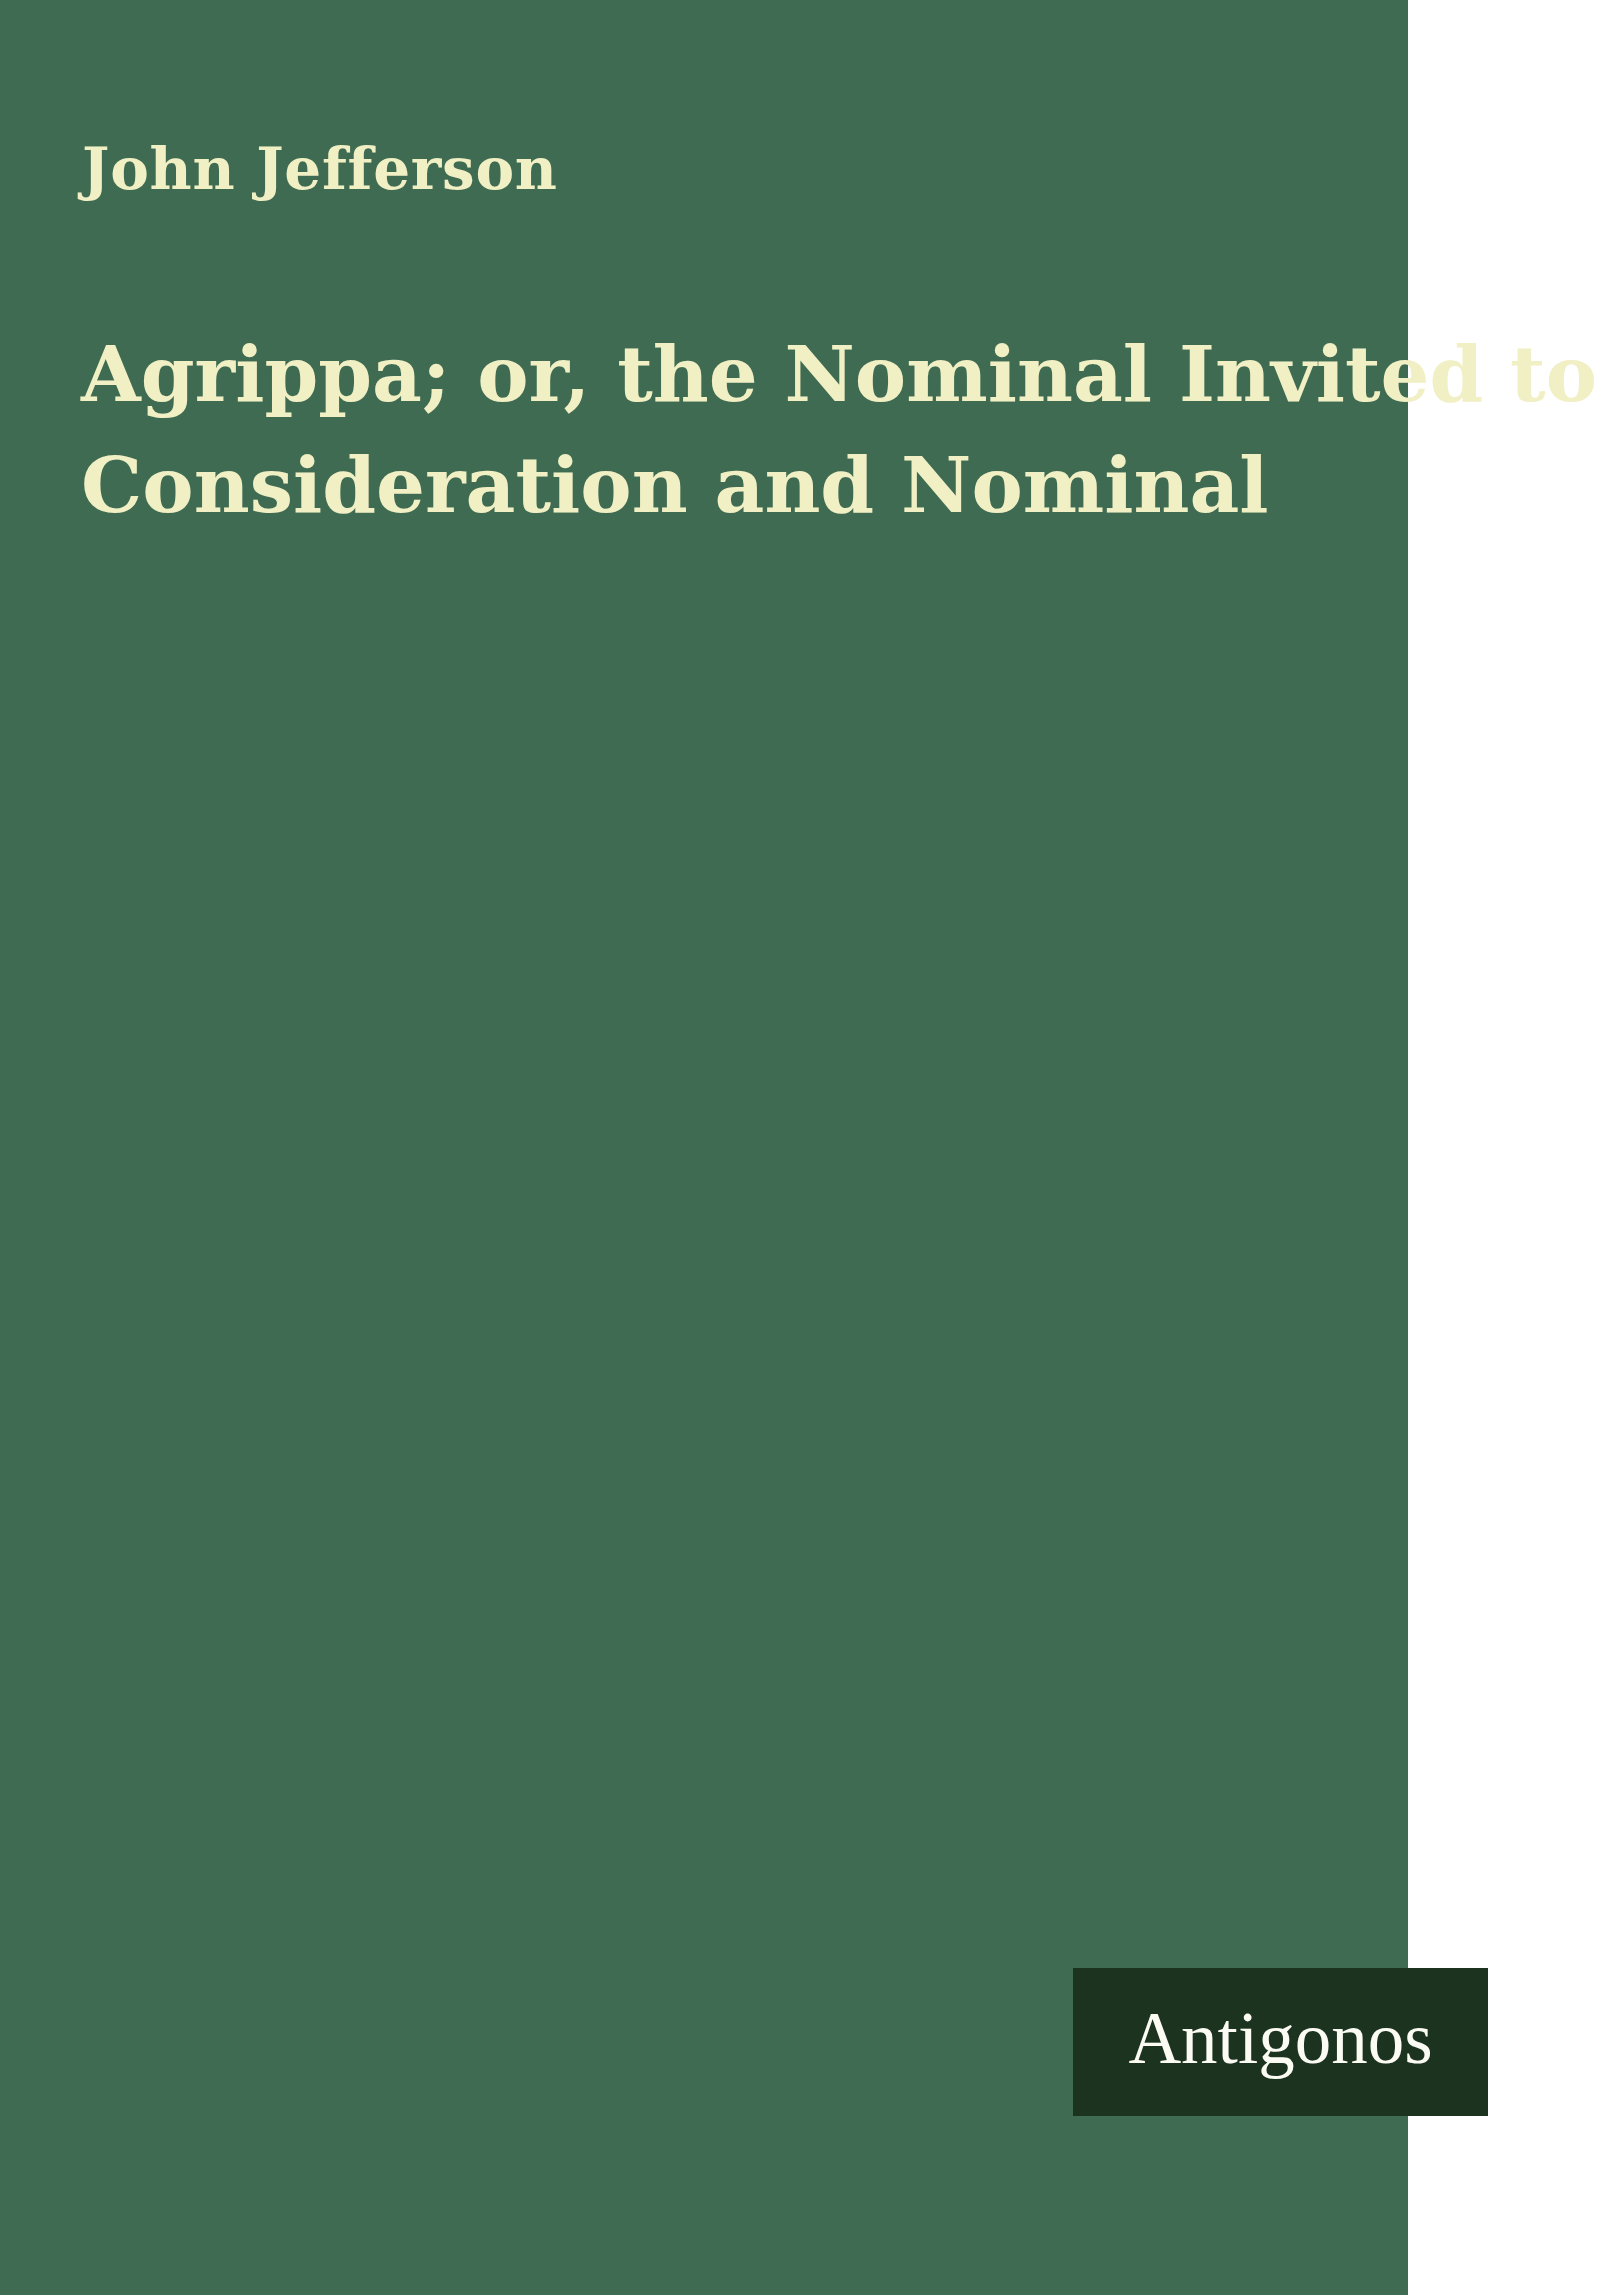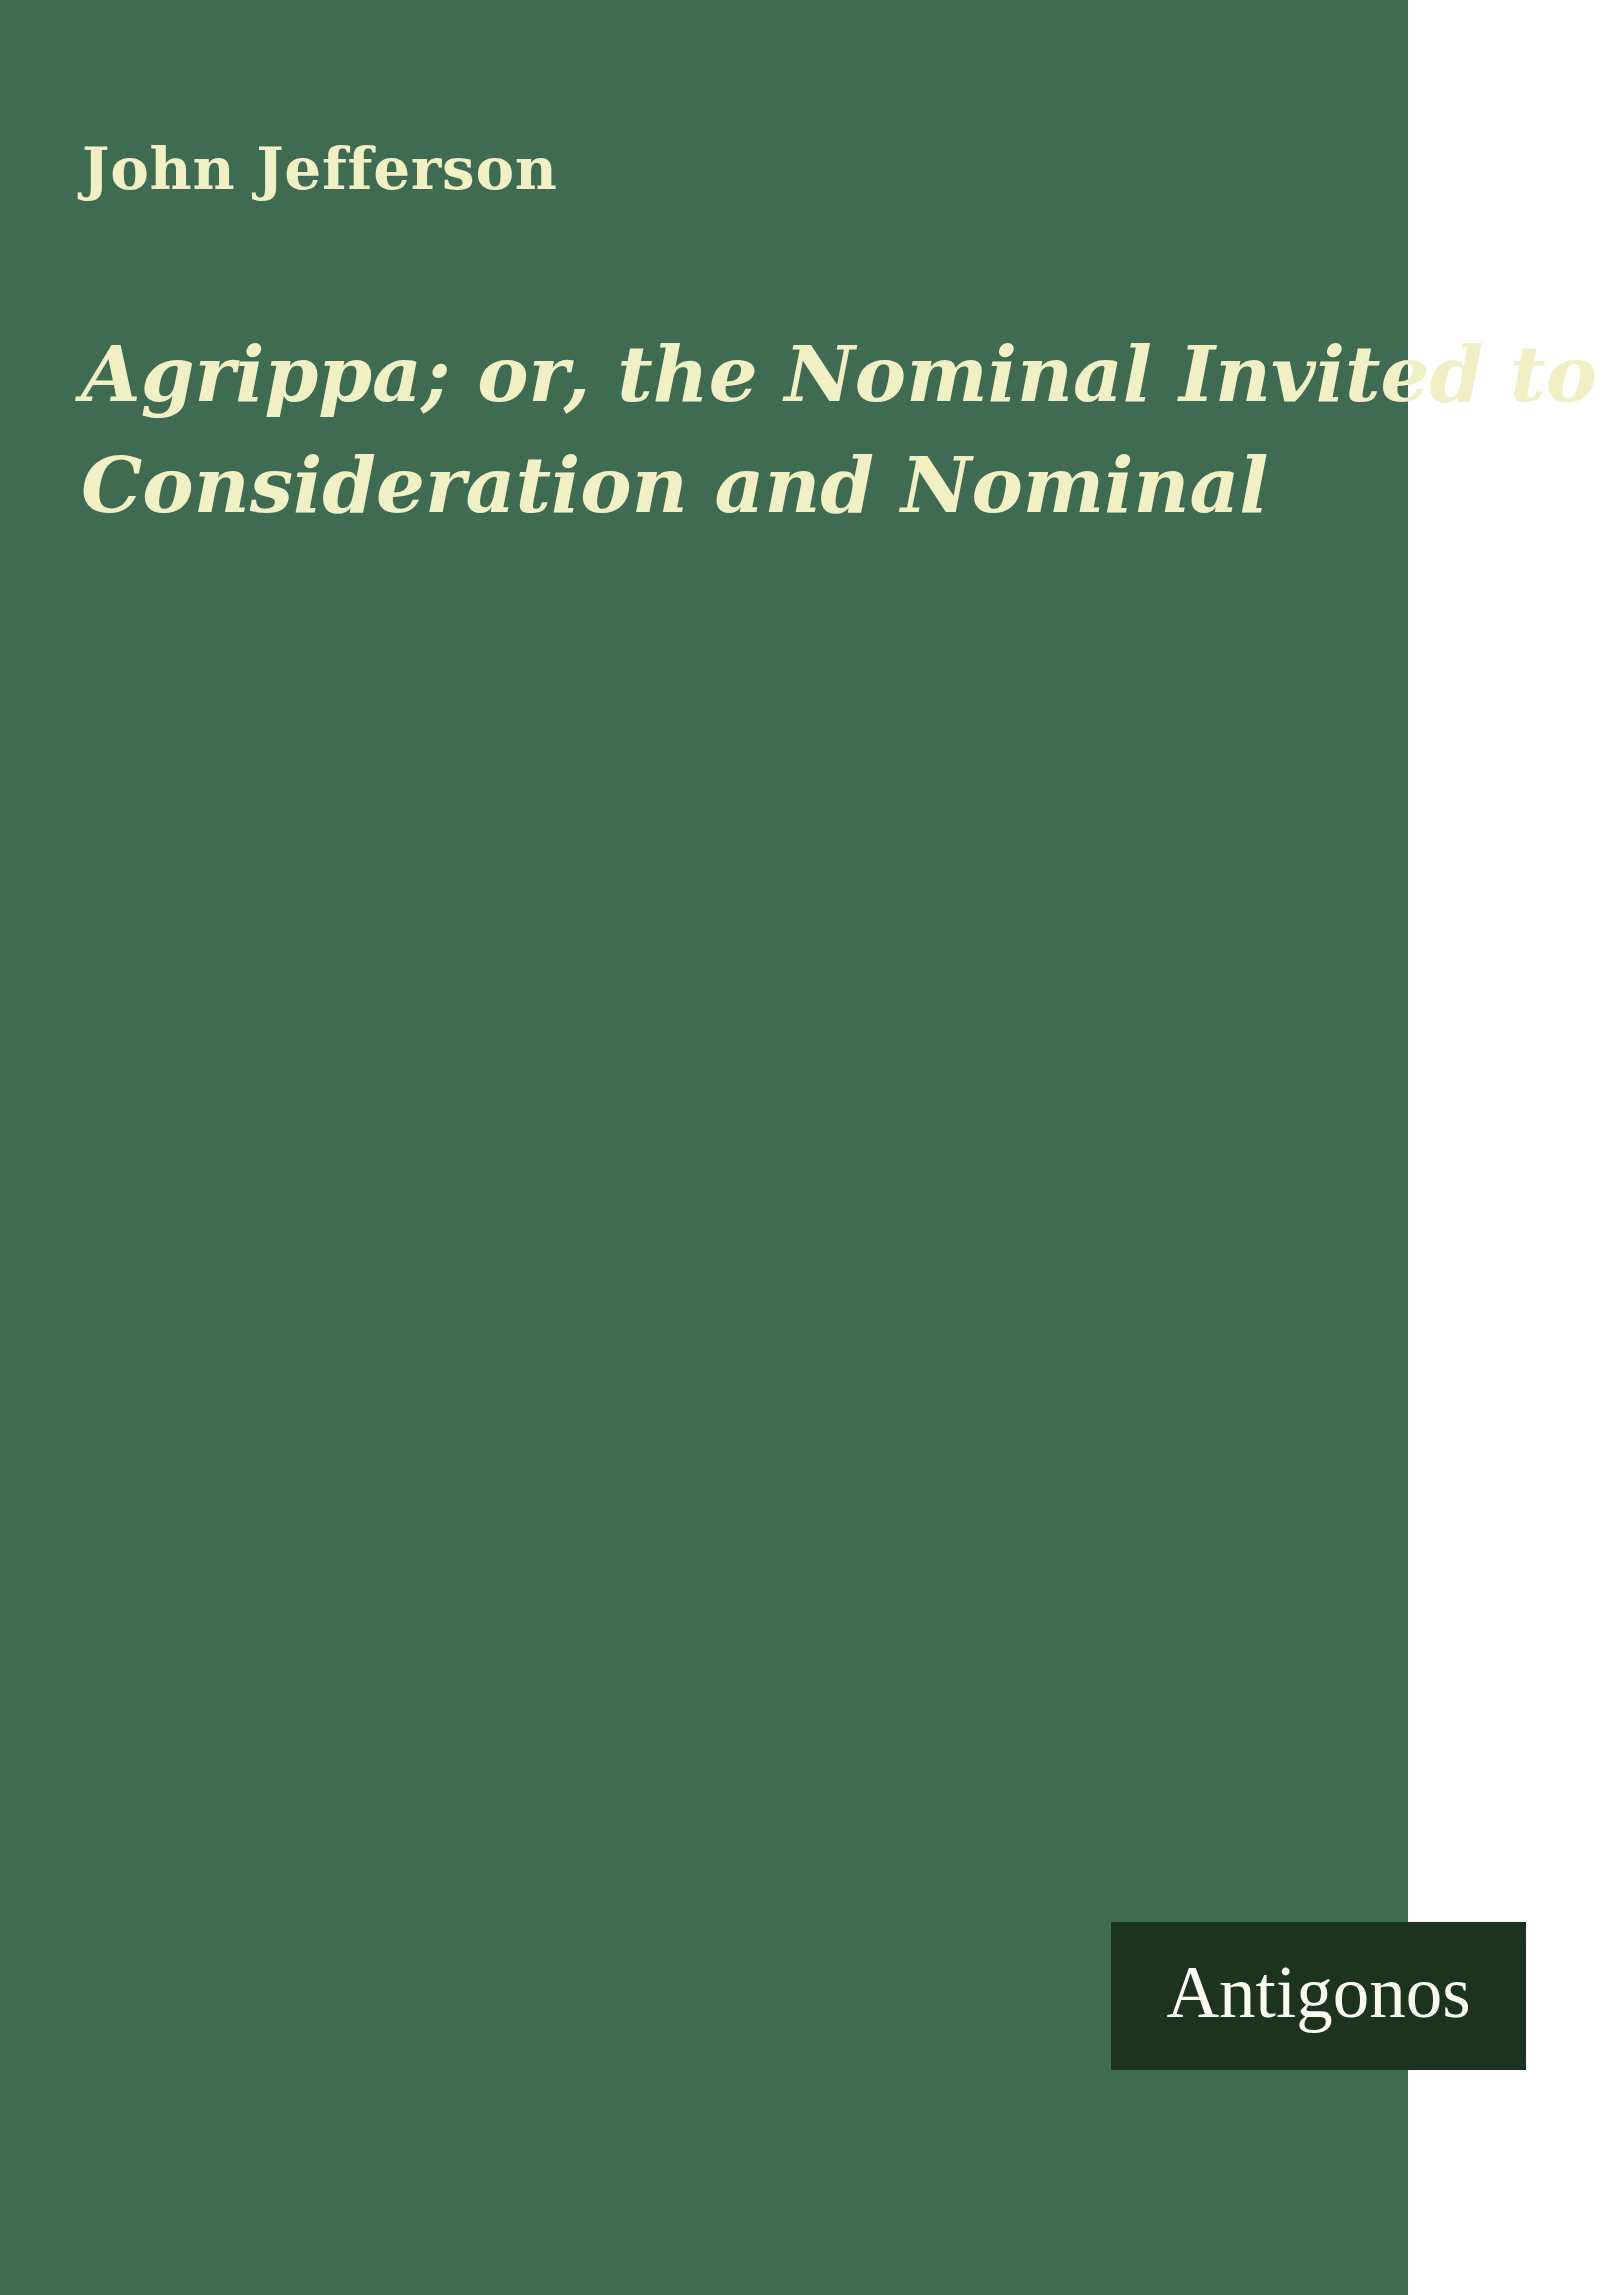--- a/index.html
+++ b/index.html
@@ -33,32 +33,30 @@
     position: absolute;
     left: 81px;
     top: 319px;
     font-size: 77px;
     line-height: 111px;
     font-weight: bold;
     font-family: "DejaVu Serif", serif;
   }
   .title .line {
     white-space: nowrap;
-    font-style: italic;
   }
   .publisher-badge {
     position: absolute;
     left: 1073px;
-    top: 1922px;
+    top: 1968px;
     width: 415px;
     height: 148px;
     display: flex;
     align-items: center;
     justify-content: center;
-    margin-left: 38px;
   }
   .publisher-name {
     font-family: "Liberation Serif", serif;
     font-size: 73px;
     font-weight: normal;
     white-space: nowrap;
     padding-bottom: 6.7px;
   }
 </style>
 </head>

